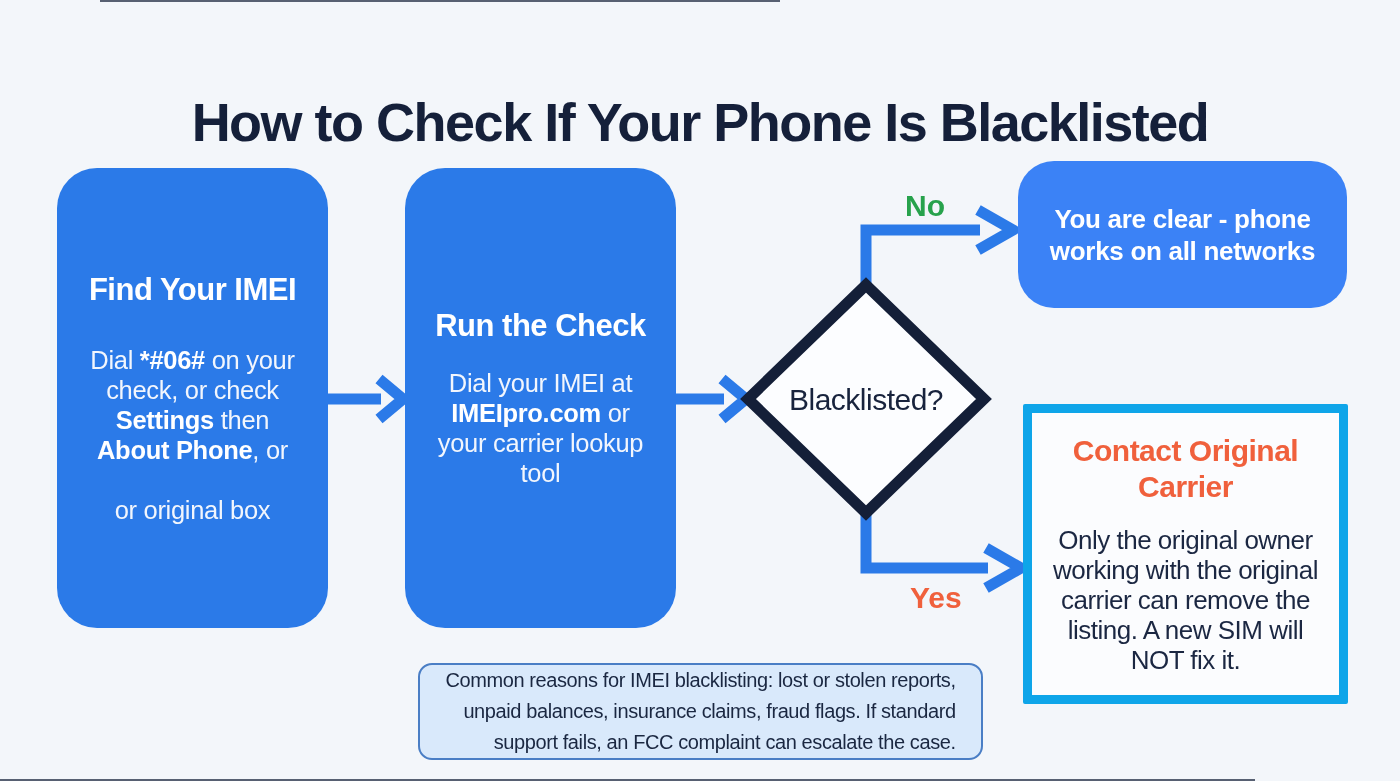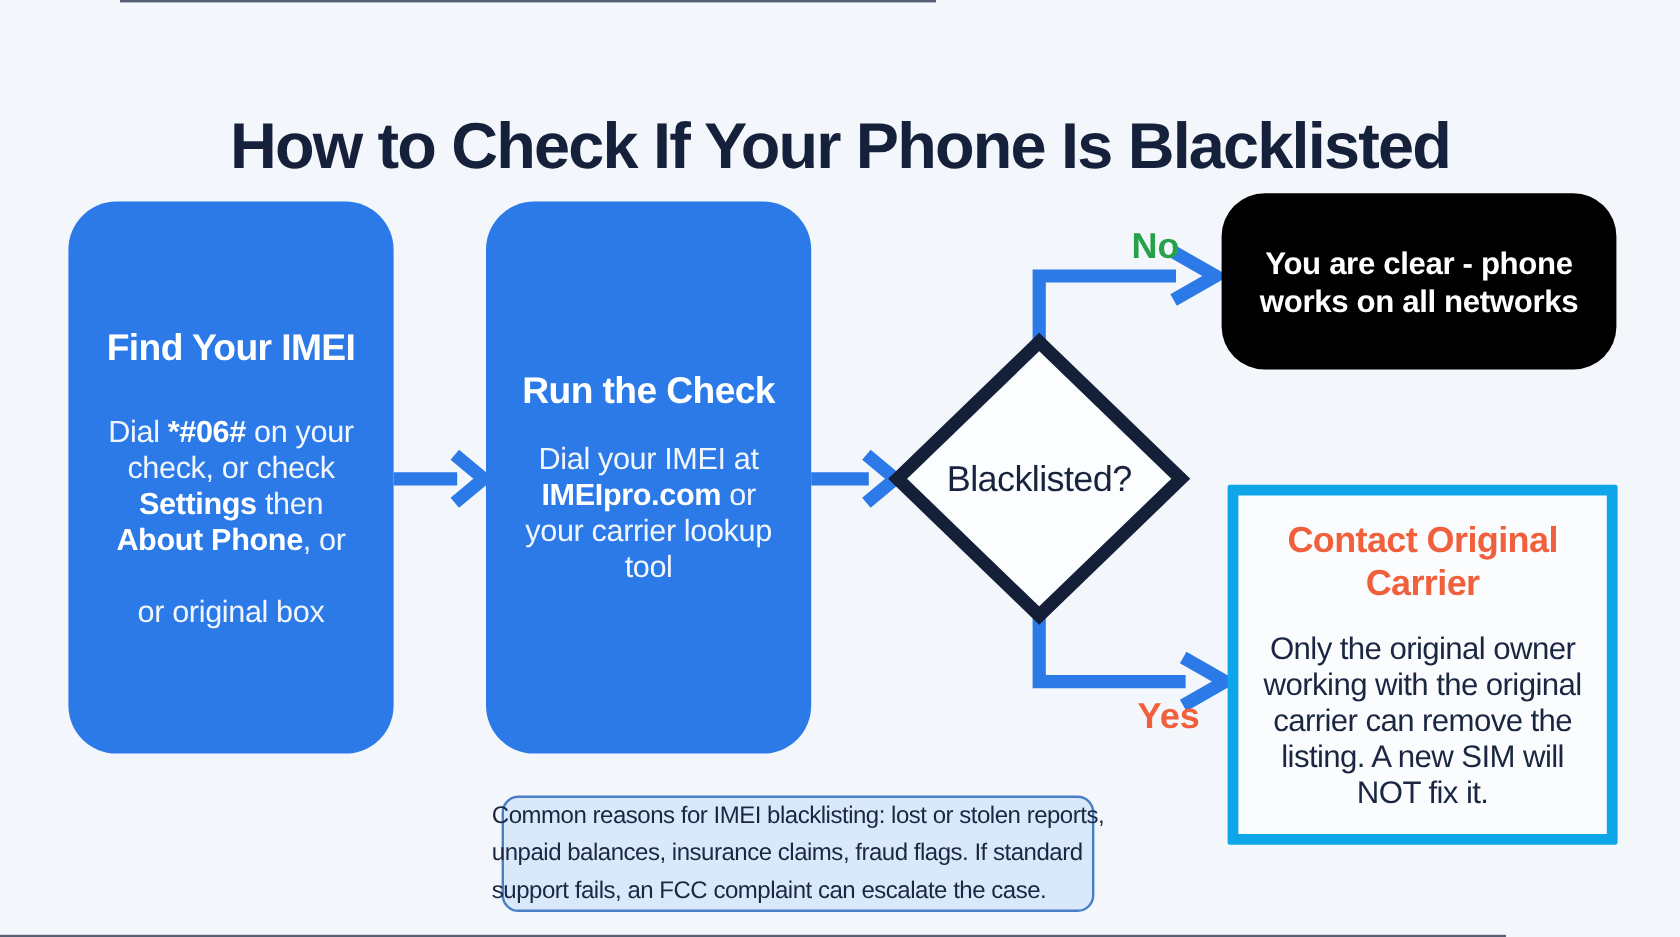--- a/index.html
+++ b/index.html
@@ -27,41 +27,41 @@
   }
   .box.blue.step1{left:57px;gap:13px;}
   .box.blue.step2{left:405px;}
   .box-heading{font-size:31px;font-weight:700;letter-spacing:-0.5px;margin-bottom:24px;}
   .box-body{font-size:25.5px;line-height:30px;letter-spacing:-0.3px;white-space:nowrap;color:#f2f6fd;}
   .box-body b{font-weight:700;color:#ffffff;}
   .decision-label{
     position:absolute;left:766px;top:383px;width:200px;text-align:center;
     font-size:30px;font-weight:400;letter-spacing:-0.5px;color:#18233d;white-space:nowrap;
   }
-  .branch-label{position:absolute;font-size:30px;font-weight:700;white-space:nowrap;margin-left:38px;}
+  .branch-label{position:absolute;font-size:30px;font-weight:700;white-space:nowrap;}
   .branch-label.no{left:905px;top:189px;color:#27a24c;}
   .branch-label.yes{left:910px;top:581px;color:#f0603c;}
   .box.green{
     left:1018px;top:161px;width:329px;height:147px;
-    background:#000000;border-radius:36px;color:#ffffff;
+    background:#3b82f6;border-radius:36px;color:#ffffff;
   }
   .green-text{font-size:26px;font-weight:700;line-height:32px;letter-spacing:-0.3px;white-space:nowrap;}
   .box.orange{
     left:1023px;top:404px;width:325px;height:300px;
     background:#fbfcfe;border:9px solid #0ea5e9;border-radius:2px;padding:10px 6px;
   }
   .orange-heading{
     font-size:30px;font-weight:700;line-height:36px;letter-spacing:-0.5px;
     color:#f0603c;white-space:nowrap;margin-bottom:20px;
   }
   .orange-body{font-size:26px;line-height:30px;letter-spacing:-0.5px;color:#1b2742;white-space:nowrap;}
   .note{
-    position:absolute;left:418px;top:663px;width:494px;height:97px;box-sizing:border-box;
+    position:absolute;left:418px;top:663px;width:565px;height:97px;box-sizing:border-box;
     background:#d9e9fb;border:2.5px solid #4a7ec5;border-radius:14px;
-    display:flex;align-items:center;justify-content:center;text-align:left;
+    display:flex;align-items:center;justify-content:center;text-align:right;
   }
   .note-text{font-size:20px;line-height:31px;letter-spacing:-0.4px;color:#1a2741;white-space:nowrap;}
 </style>
 </head>
 <body>
 
 <div class="canvas">
 
   <div class="edge top"></div>
   <div class="edge bottom"></div>

